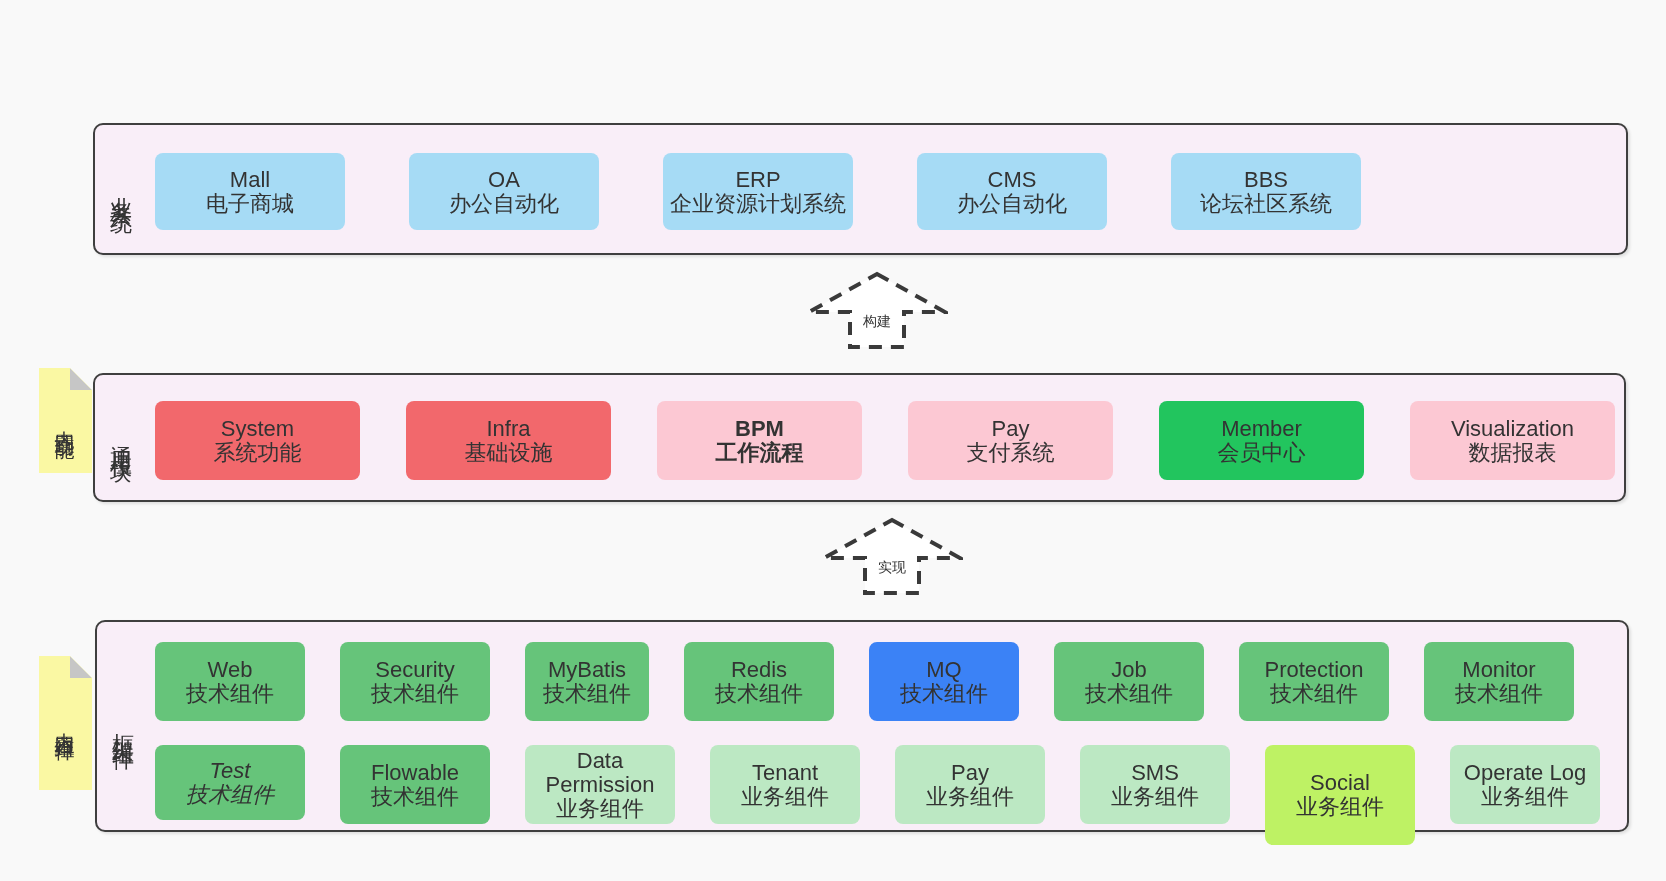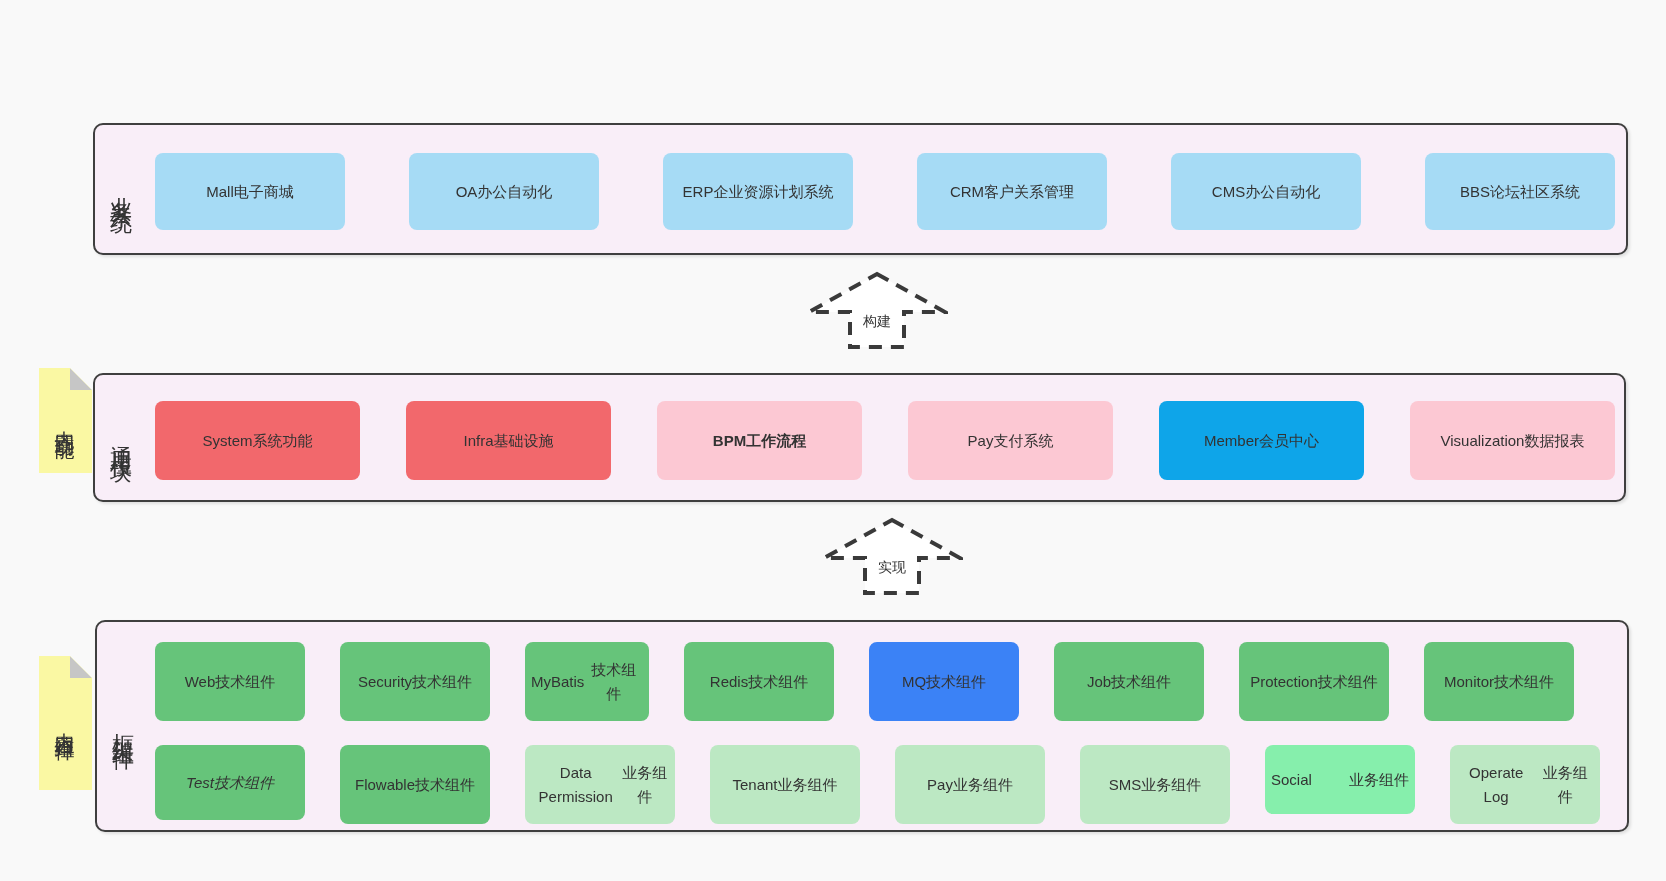--- a/index.html
+++ b/index.html
@@ -11,22 +11,22 @@
     position:absolute;background:#f9eef8;border:2px solid #3f3f3f;border-radius:10px;
     box-shadow:2px 2px 3px rgba(0,0,0,0.10);box-sizing:border-box;
   }
   .v-label{
     position:absolute;left:11px;top:50%;transform:translateY(-50%);
     writing-mode:vertical-rl;text-orientation:upright;
     font-size:22px;letter-spacing:5px;color:#333;white-space:nowrap;
   }
   .box-row{position:absolute;display:flex;}
   .box{
-    border-radius:8px;display:flex;flex-direction:row;align-items:center;justify-content:center;
-    text-align:center;line-height:24px;font-size:15px;color:#333;box-sizing:border-box;padding:2px 6px;
+    border-radius:8px;display:flex;flex-direction:column;align-items:center;justify-content:center;
+    text-align:center;line-height:24px;font-size:22px;color:#333;box-sizing:border-box;padding:2px 6px;
   }
   .box-name{white-space:pre-wrap;}
   .box-desc{}
   .note{
     position:absolute;width:53px;box-sizing:border-box;
     clip-path:polygon(0 0,calc(100% - 22px) 0,100% 22px,100% 100%,0 100%);
     display:flex;align-items:center;justify-content:center;
   }
   .note-fold{
     position:absolute;top:0;right:0;width:22px;height:22px;
@@ -57,24 +57,20 @@
         </div>
         <div class="box" style="width: 190px; height: 77px; background: rgb(166, 219, 245);">
           <div class="box-name">OA</div>
           <div class="box-desc">办公自动化</div>
         </div>
         <div class="box" style="width: 190px; height: 77px; background: rgb(166, 219, 245);">
           <div class="box-name">ERP</div>
           <div class="box-desc">企业资源计划系统</div>
         </div>
         <div class="box" style="width: 190px; height: 77px; background: rgb(166, 219, 245);">
-          <div class="box-name">CRM</div>
-          <div class="box-desc">客户关系管理</div>
-        </div>
-        <div class="box" style="width: 190px; height: 77px; background: rgb(166, 219, 245);">
           <div class="box-name">CMS</div>
           <div class="box-desc">办公自动化</div>
         </div>
         <div class="box" style="width: 190px; height: 77px; background: rgb(166, 219, 245);">
           <div class="box-name">BBS</div>
           <div class="box-desc">论坛社区系统</div>
         </div>
       </div>
   </section>
 
@@ -97,21 +93,21 @@
           <div class="box-desc">基础设施</div>
         </div>
         <div class="box" style="width: 205px; height: 79px; background: rgb(252, 200, 211); font-weight: bold;">
           <div class="box-name">BPM</div>
           <div class="box-desc">工作流程</div>
         </div>
         <div class="box" style="width: 205px; height: 79px; background: rgb(252, 200, 211);">
           <div class="box-name">Pay</div>
           <div class="box-desc">支付系统</div>
         </div>
-        <div class="box" style="width: 205px; height: 79px; background: #0ea5e9;">
+        <div class="box" style="width: 205px; height: 79px; background: #22c55e;">
           <div class="box-name">Member</div>
           <div class="box-desc">会员中心</div>
         </div>
         <div class="box" style="width: 205px; height: 79px; background: rgb(252, 200, 211);">
           <div class="box-name">Visualization</div>
           <div class="box-desc">数据报表</div>
         </div>
       </div>
   </section>
 
@@ -181,21 +177,21 @@
           <div class="box-desc">业务组件</div>
         </div>
         <div class="box" style="width: 150px; height: 79px; background: rgb(188, 232, 195);">
           <div class="box-name">Pay</div>
           <div class="box-desc">业务组件</div>
         </div>
         <div class="box" style="width: 150px; height: 79px; background: rgb(188, 232, 195);">
           <div class="box-name">SMS</div>
           <div class="box-desc">业务组件</div>
         </div>
-        <div class="box" style="width: 150px; height: 69px; background: #86efac; justify-content: space-between;">
+        <div class="box" style="width: 150px; height: 100px; background: #bef264;">
           <div class="box-name">Social</div>
           <div class="box-desc">业务组件</div>
         </div>
         <div class="box" style="width: 150px; height: 79px; background: rgb(188, 232, 195);">
           <div class="box-name">Operate Log</div>
           <div class="box-desc">业务组件</div>
         </div>
       </div>
   </section>
 

